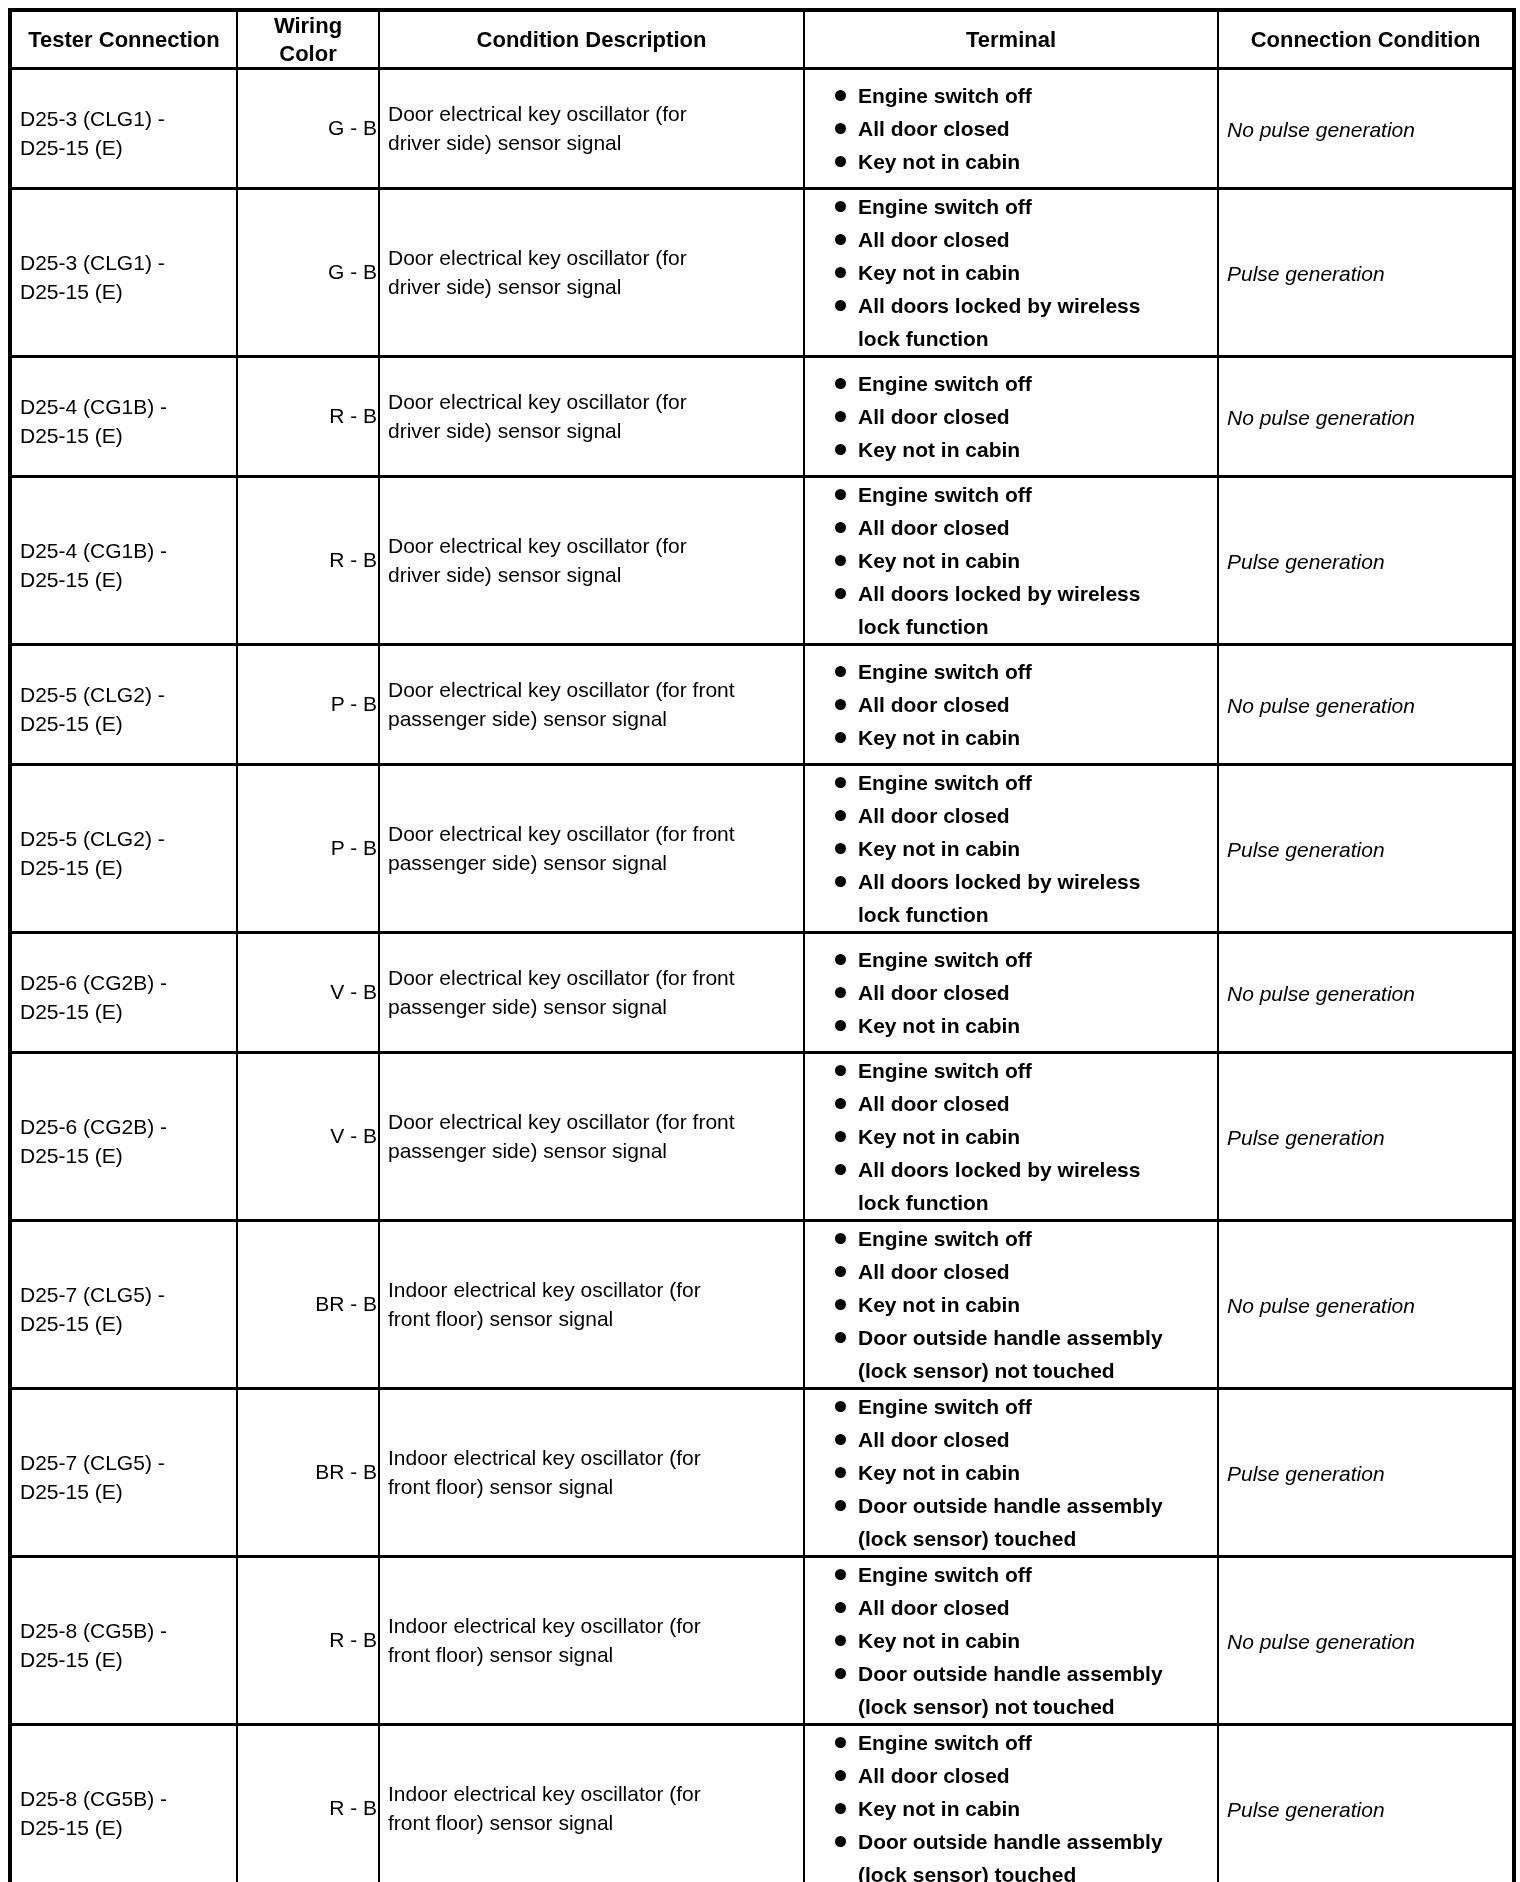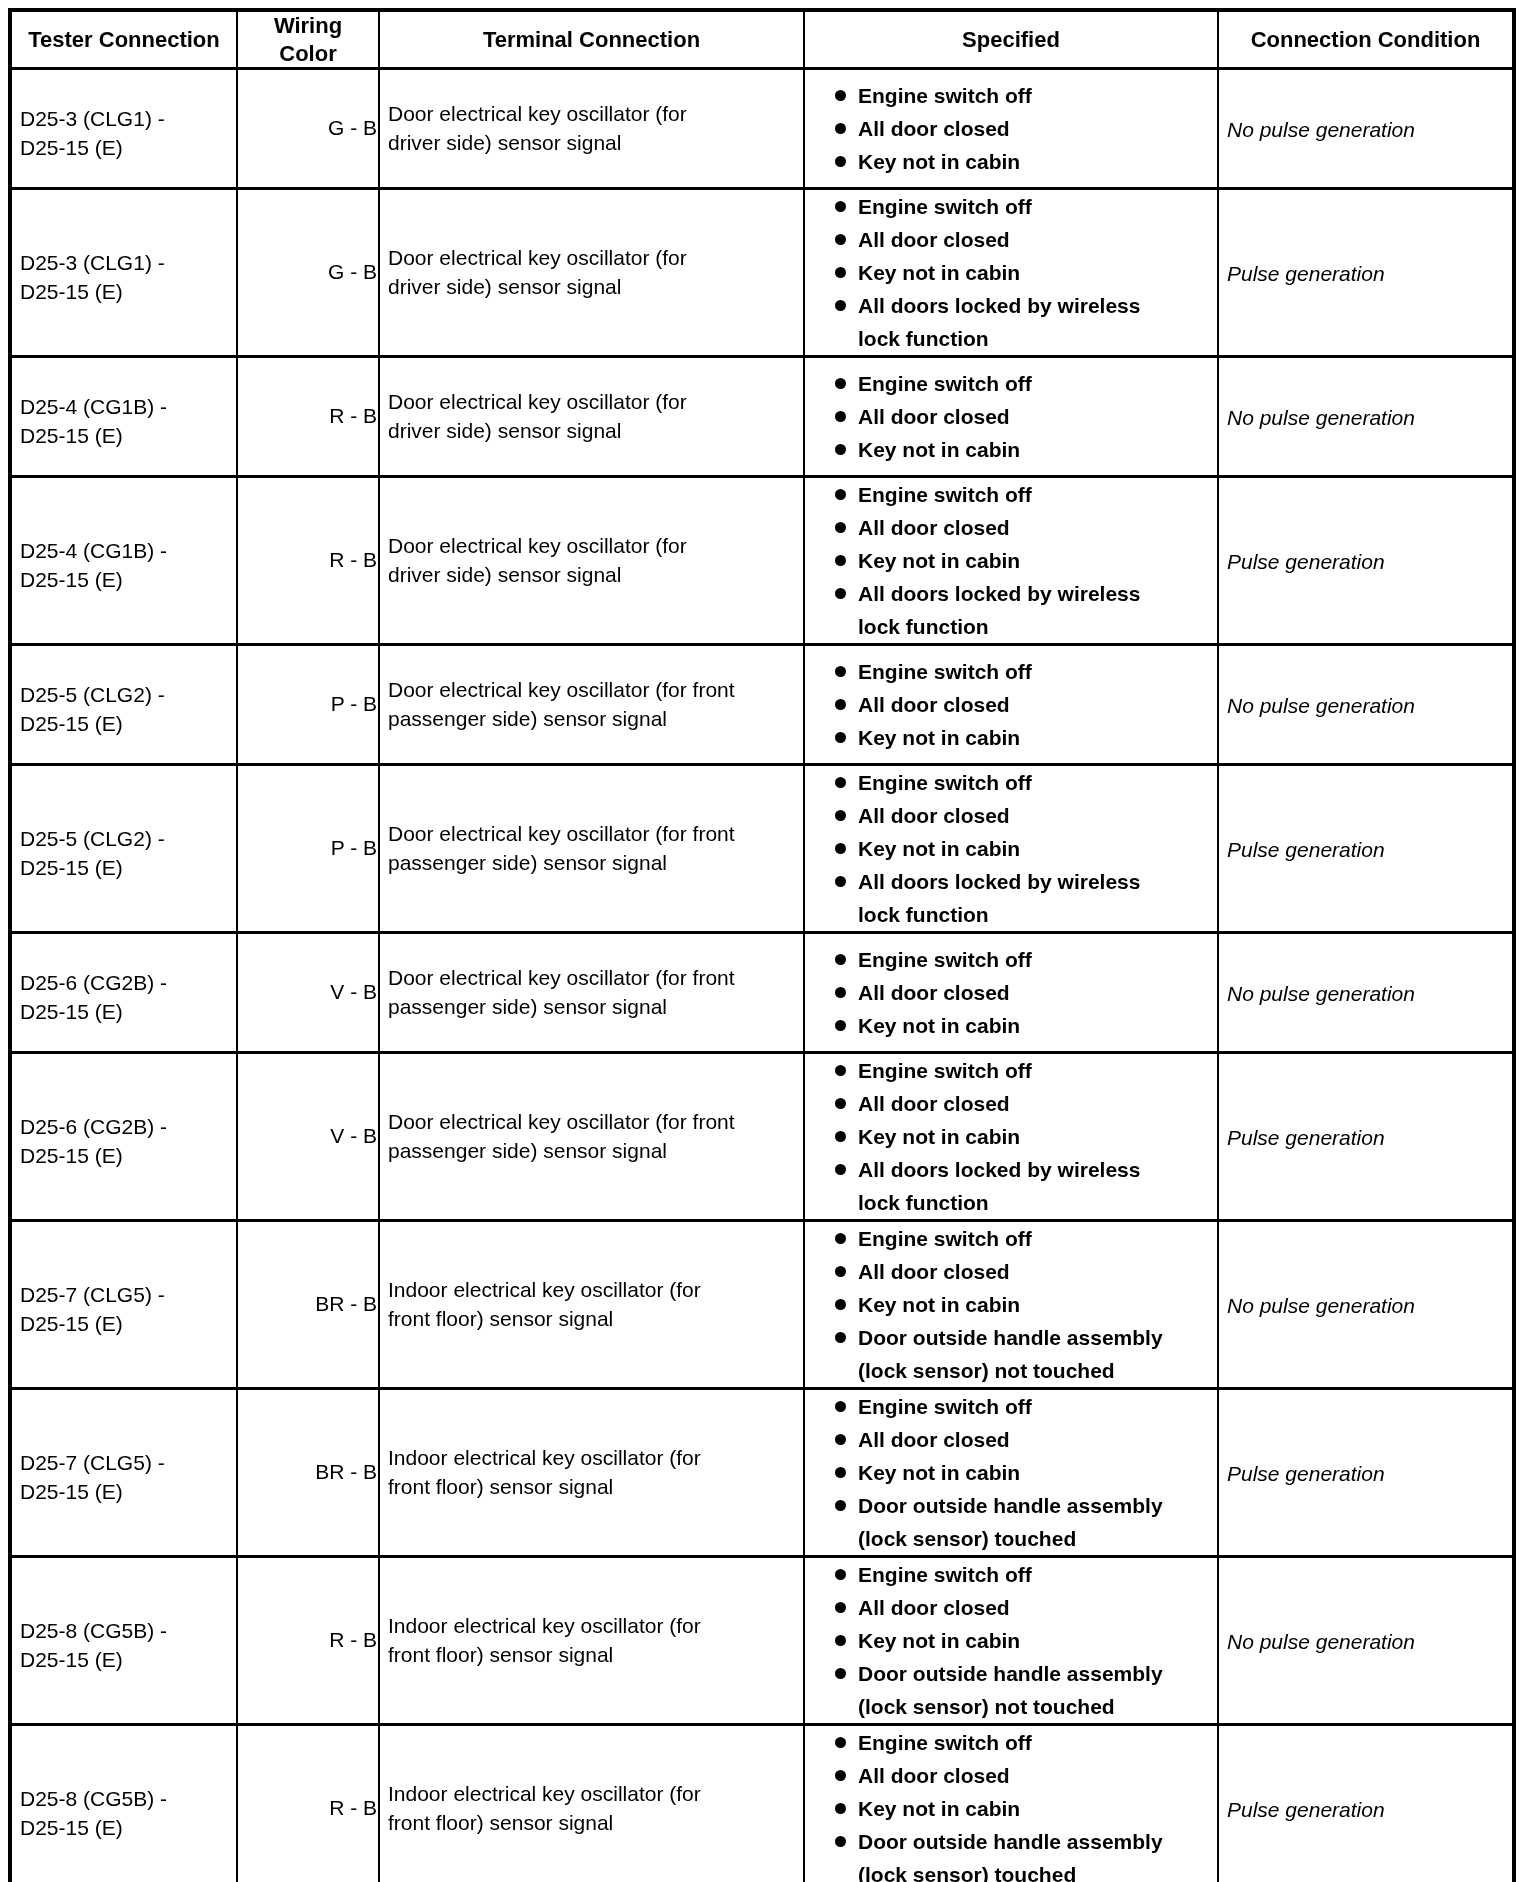--- a/index.html
+++ b/index.html
@@ -102,22 +102,22 @@
       <col style="width:142px">
       <col style="width:425px">
       <col style="width:414px">
       <col style="width:296px">
     </colgroup>
     <thead>
       <tr>
         <th>Tester Connection</th>
         <th>Wiring
 Color</th>
-        <th>Terminal Connection</th>
-        <th>Specified</th>
+        <th>Condition Description</th>
+        <th>Terminal</th>
         <th>Connection Condition</th>
       </tr>
     </thead>
     <tbody>
         <tr class="r3">
           <td class="c-tester">D25-3 (CLG1) -
 D25-15 (E)</td>
           <td class="c-wiring">G - B</td>
           <td class="c-desc">Door electrical key oscillator (for
 driver side) sensor signal</td>

